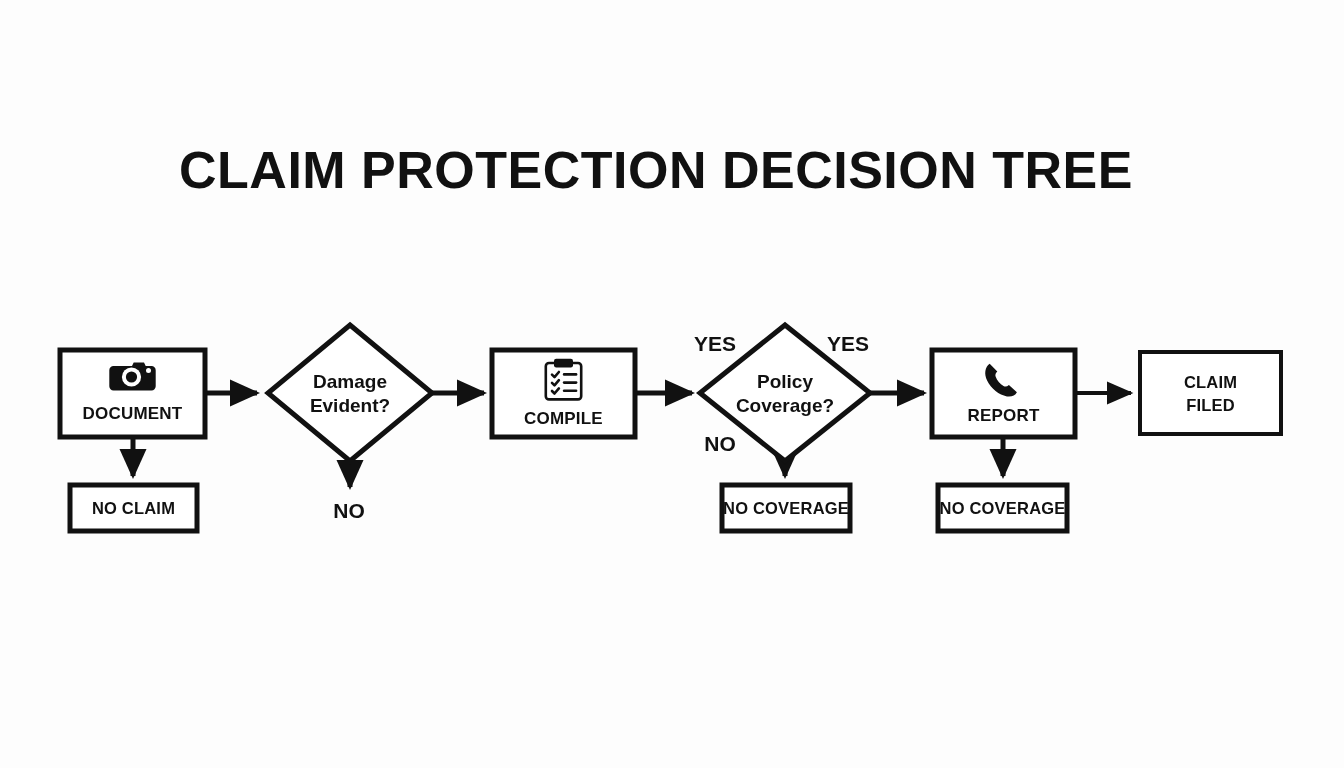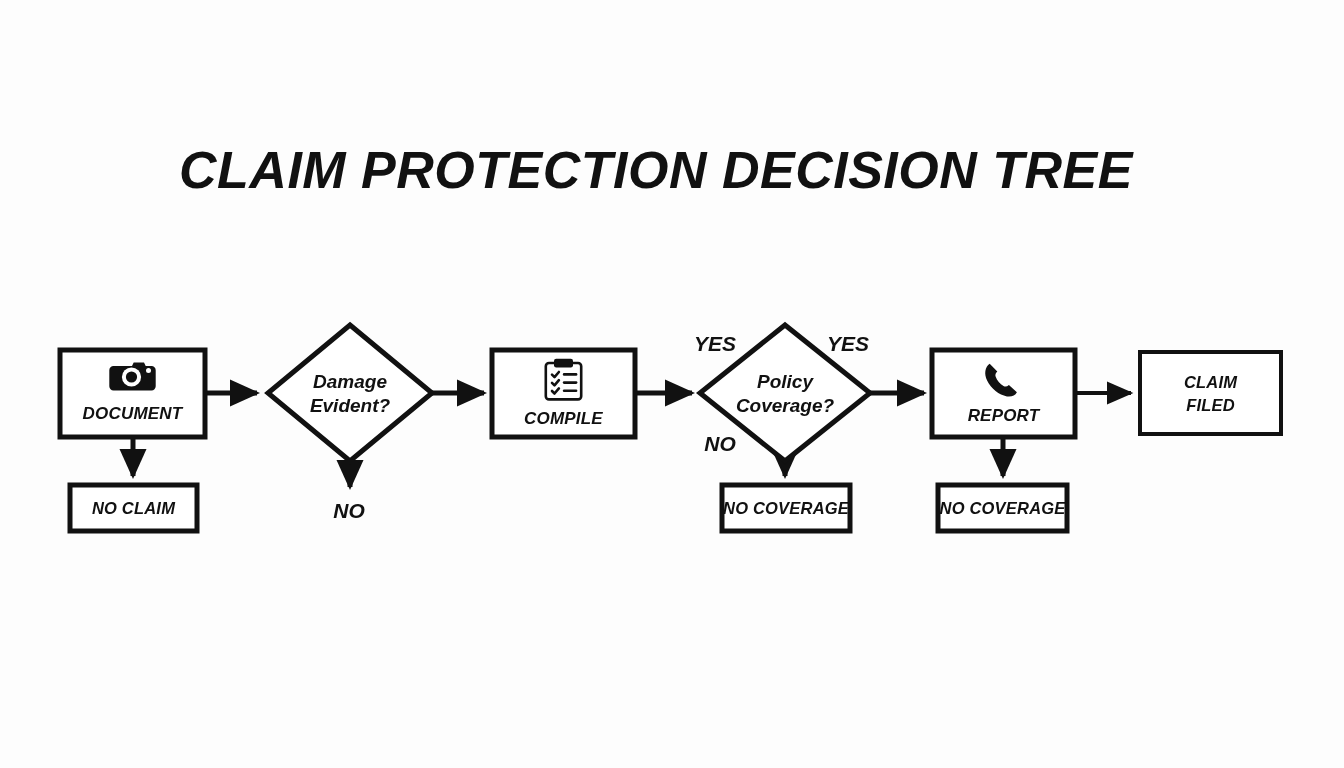--- a/index.html
+++ b/index.html
@@ -12,21 +12,20 @@
     width: 1344px;
     height: 768px;
     overflow: hidden;
     font-family: "Liberation Sans", sans-serif;
   }
   #canvas {
     position: relative;
     width: 1344px;
     height: 768px;
     background: #fdfdfd;
-    font-style: italic;
   }
   #flow-svg {
     position: absolute;
     inset: 0;
     width: 1344px;
     height: 768px;
     display: block;
   }
   .diagram-title {
     font-family: "Liberation Sans", sans-serif;

